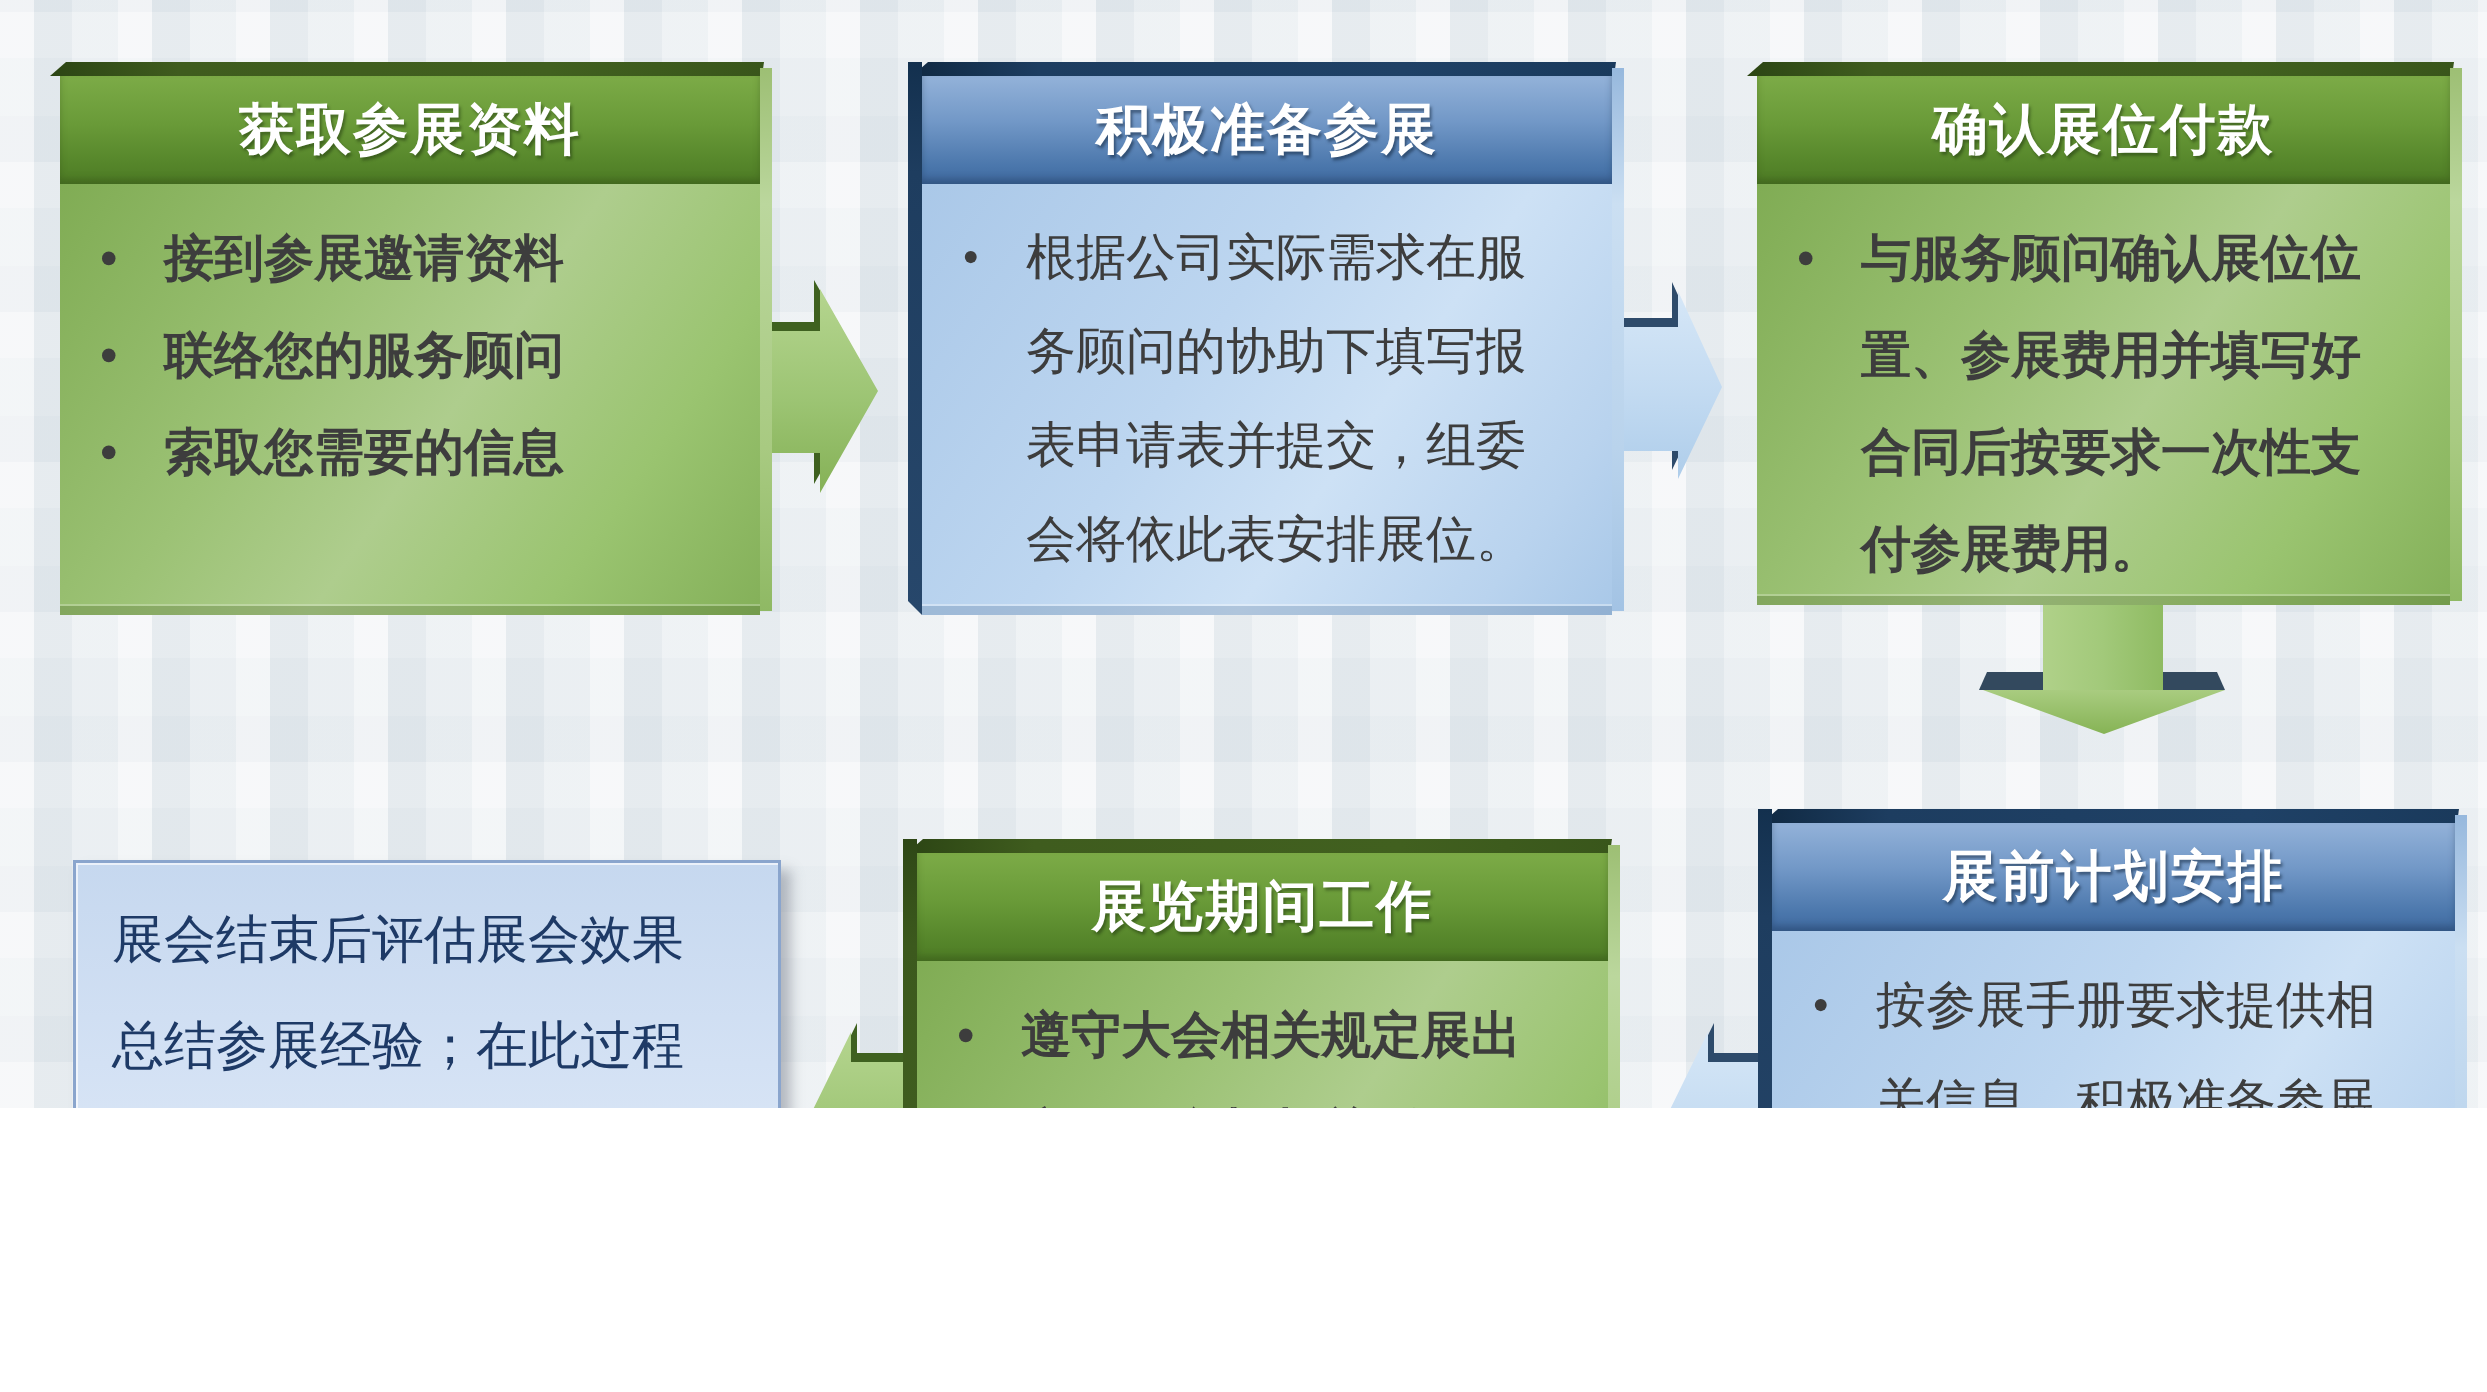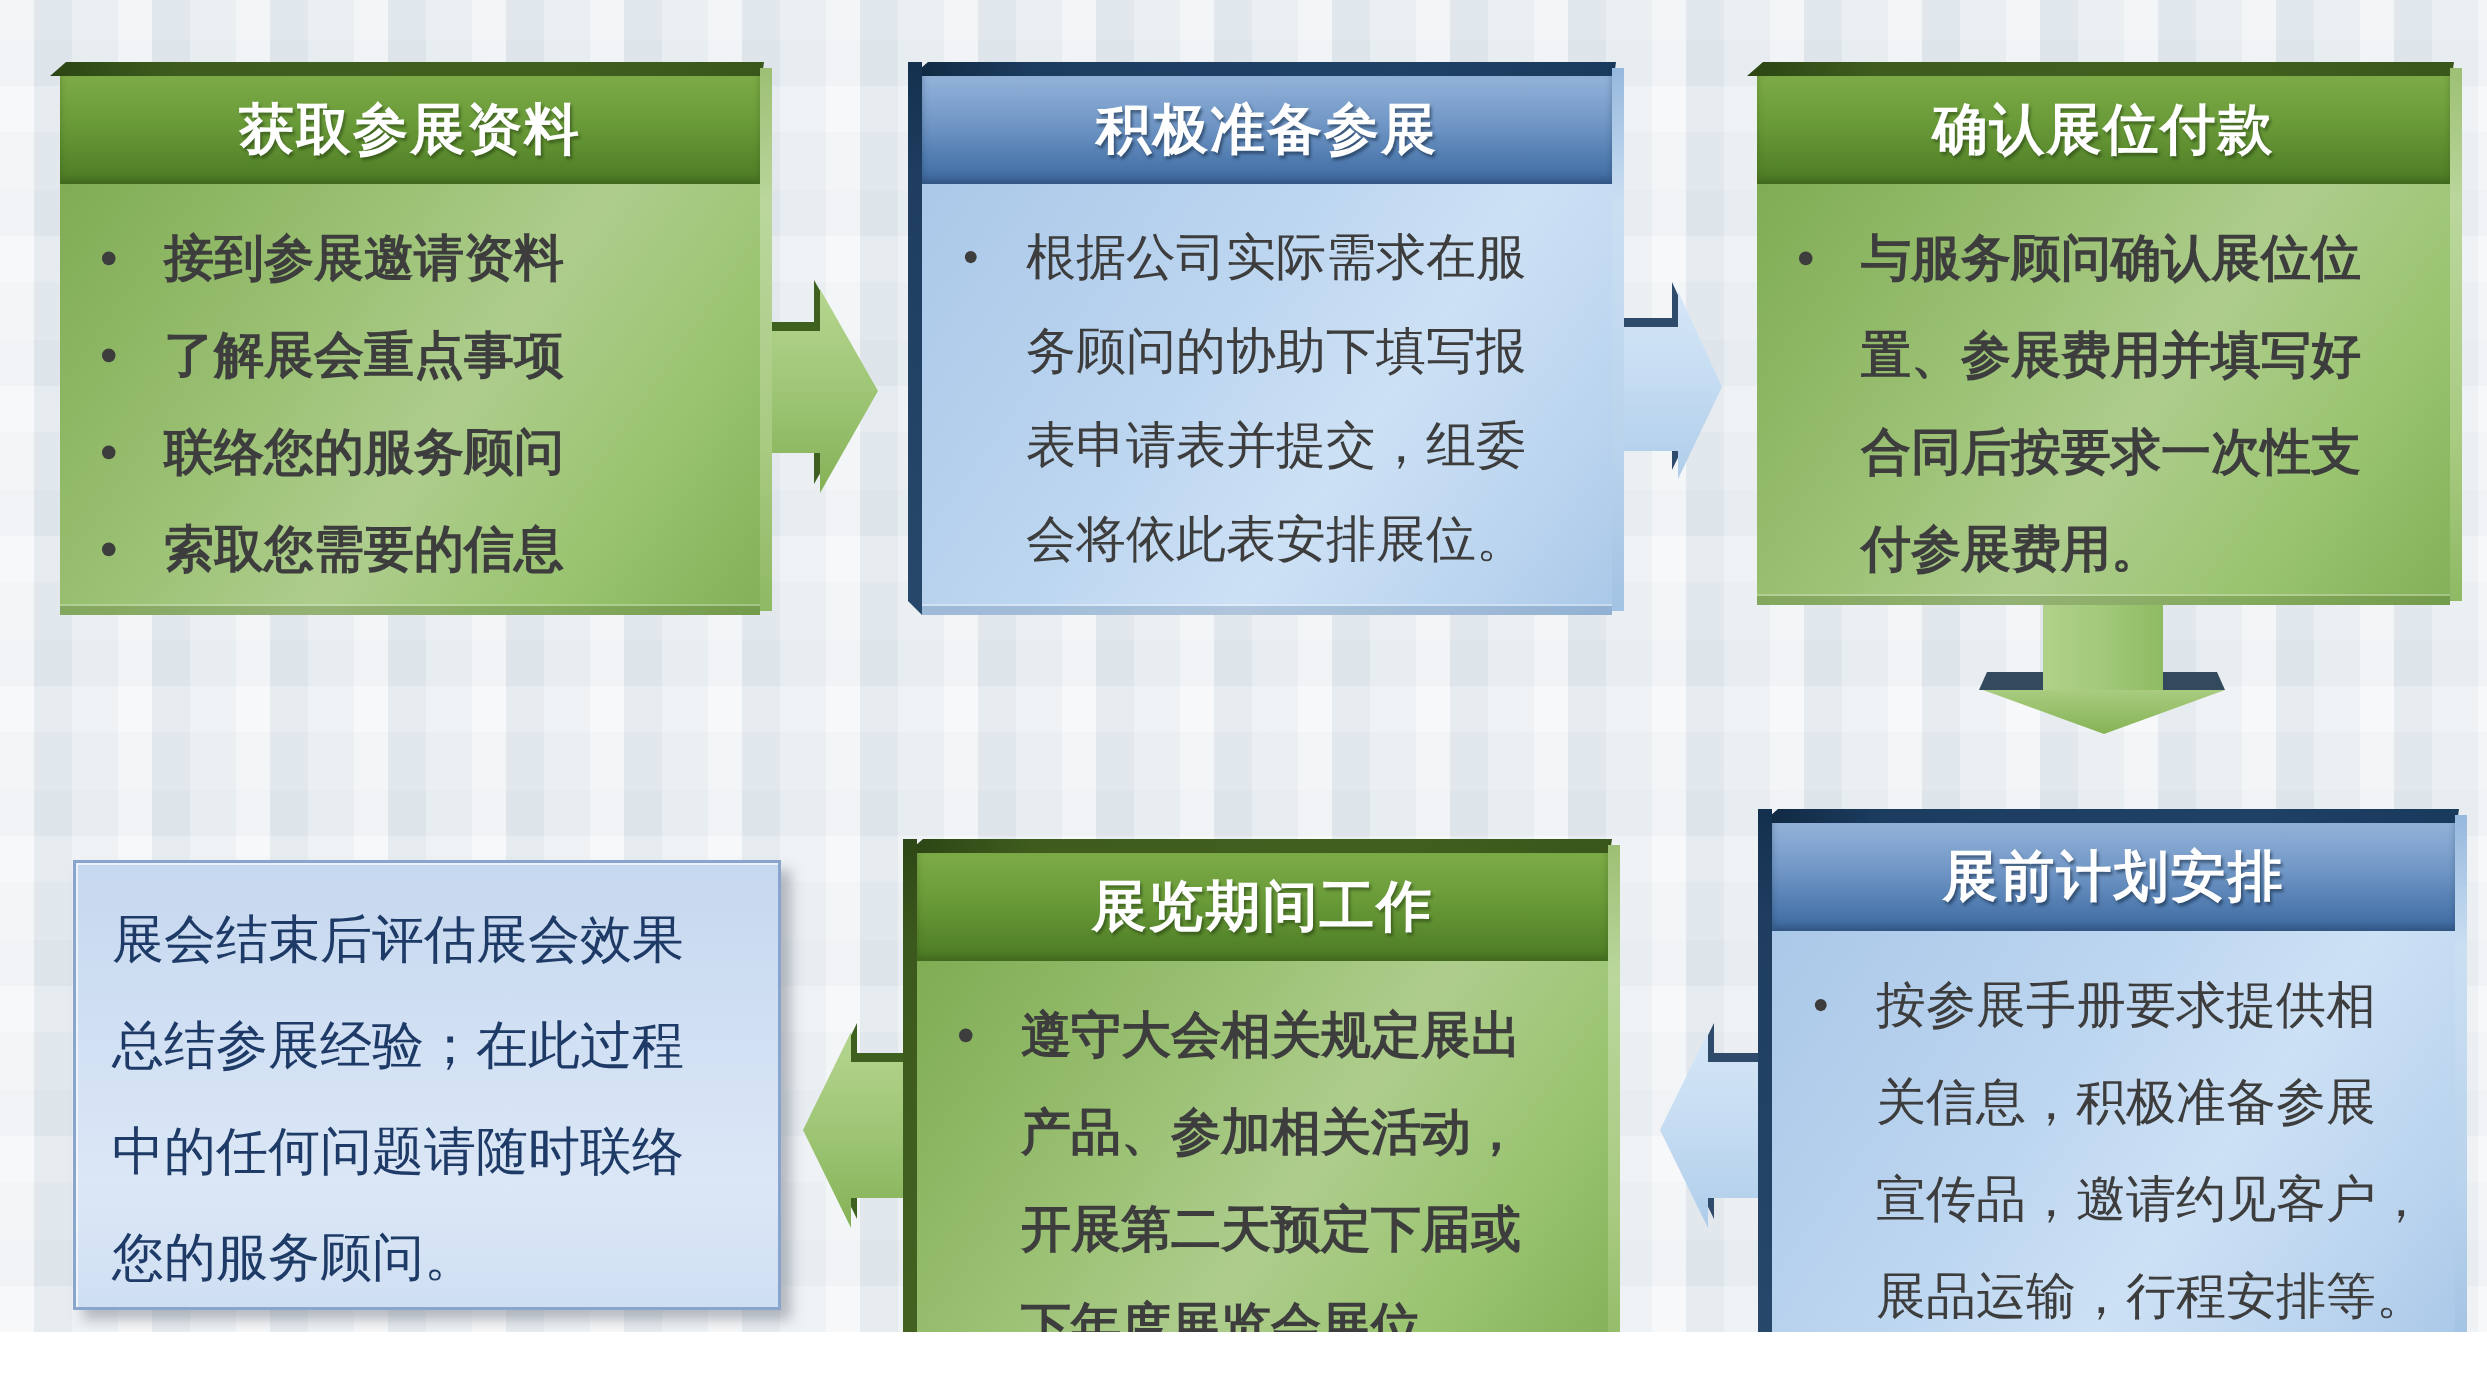--- a/index.html
+++ b/index.html
@@ -1,17 +1,17 @@
 <!DOCTYPE html>
 <html><head>
 <meta charset="utf-8">
 <style>
   html,body { margin:0; padding:0; }
   .canvas {
-    position:relative; width:2487px; height:1332px; overflow:hidden;
+    position:relative; width:2487px; height:1108px; overflow:hidden;
     background-color:#eaeef1;
     background-image:
       repeating-linear-gradient(90deg, rgba(255,255,255,0.45) 0 34px, rgba(205,216,224,0.28) 34px 72px, rgba(236,241,244,0.35) 72px 118px),
       repeating-linear-gradient(0deg, rgba(255,255,255,0.30) 0 46px, rgba(210,220,228,0.22) 46px 92px, rgba(233,238,242,0.28) 92px 150px);
     font-family:"Liberation Serif","DejaVu Serif",serif;
   }
 
   
   .box { position:absolute; z-index:2; }
   .topbar { position:absolute; left:-10px; right:-4px; top:-14px; height:14px;
@@ -115,21 +115,20 @@
 
   <div class="box green" style="left:60px; top:76px; width:700px; height:539px;">
     <div class="topbar"></div>
     <div class="rightbar"></div>
     <div class="hdr">
       <span>获取参展资料</span>
     </div>
     <div class="bd">
       <div class="bullets">
         <p class="bullet"><span class="dot">•</span><span>接到参展邀请资料</span></p>
-        <p class="bullet"><span class="dot">•</span><span>了解展会重点事项</span></p>
         <p class="bullet"><span class="dot">•</span><span>联络您的服务顾问</span></p>
         <p class="bullet"><span class="dot">•</span><span>索取您需要的信息</span></p>
       </div>
     </div>
   </div>
 
   <div class="box blue" style="left:922px; top:76px; width:690px; height:539px;">
     <div class="topbar"></div>
     <div class="leftbar"></div>
     <div class="rightbar"></div>

